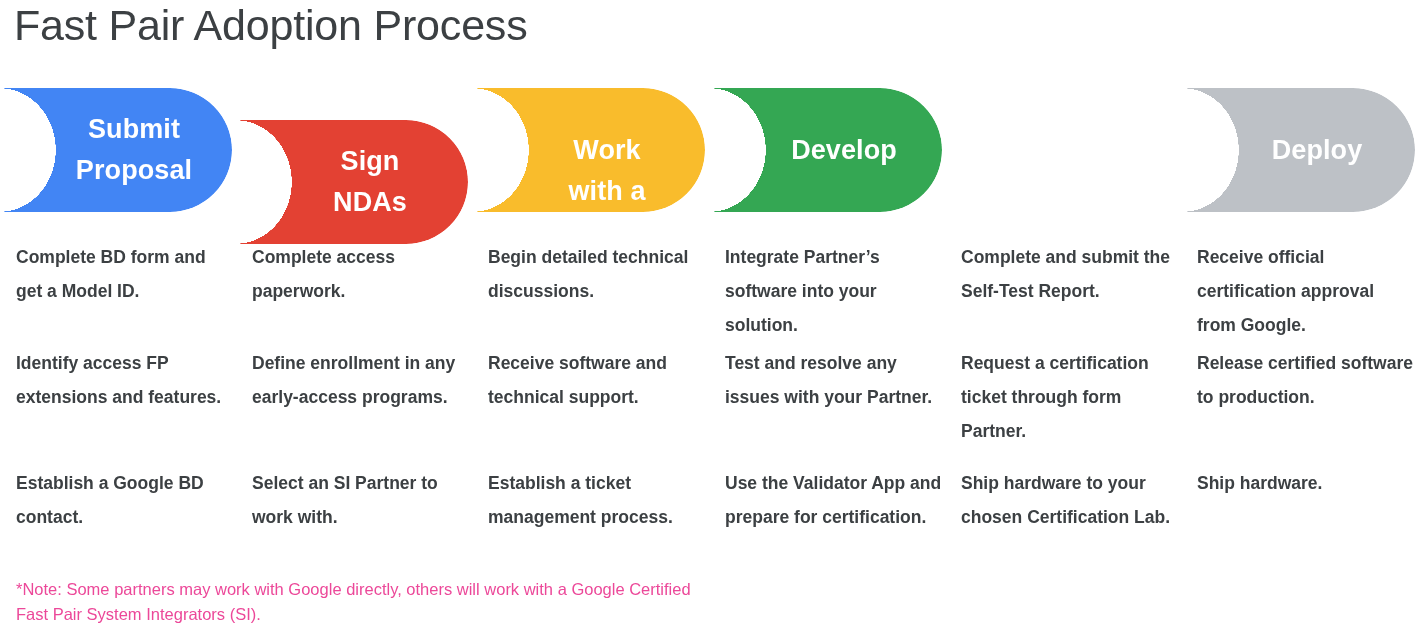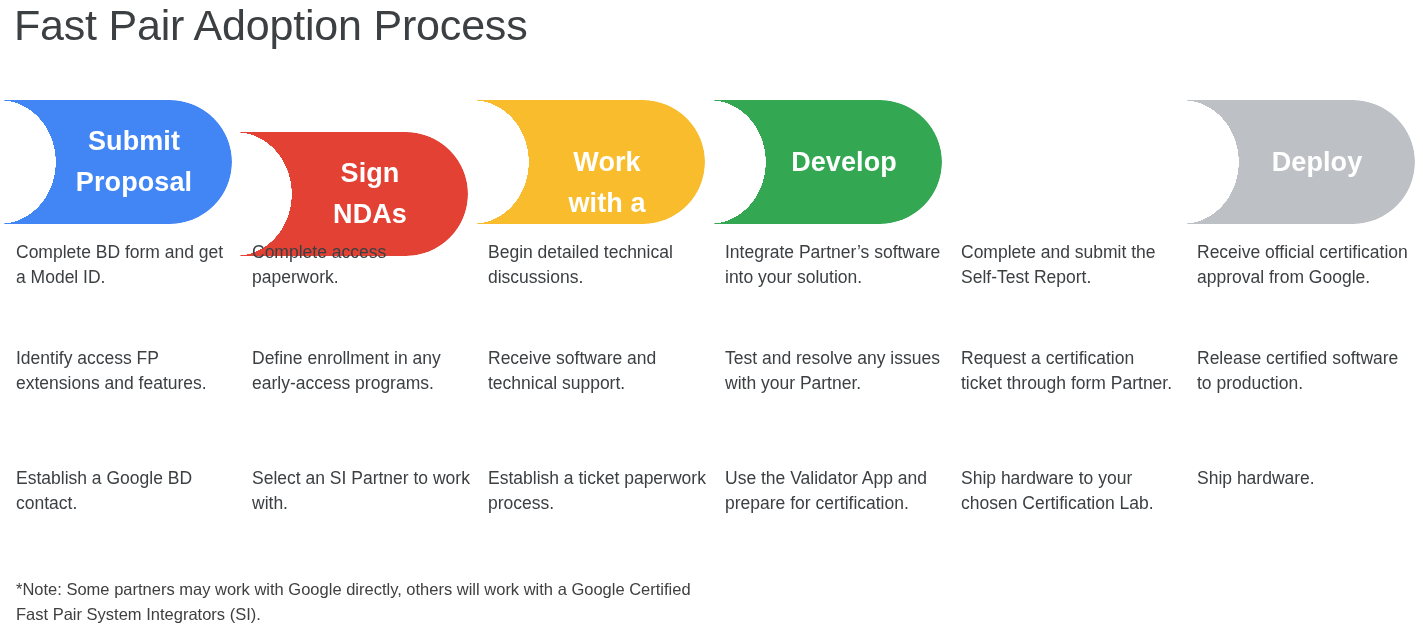--- a/index.html
+++ b/index.html
@@ -26,21 +26,21 @@
     font-weight: 400;
     color: #3c4043;
     letter-spacing: -0.2px;
     white-space: nowrap;
   }
 
   
   #chevron-band {
     position: absolute;
     left: 0;
-    top: 100px;
+    top: 88px;
     width: 1389px;
     height: 124px;
   }
   .chevron {
     position: absolute;
     top: 0;
     height: 124px;
     display: flex;
     align-items: center;
     justify-content: center;
@@ -84,37 +84,37 @@
   .column {
     position: absolute;
     top: 0;
     width: 218px;
   }
   .note-block {
     position: absolute;
     left: 0;
     width: 218px;
     font-size: 17.5px;
-    line-height: 25px;
+    line-height: 34px;
     color: #3c4043;
-    font-weight: 400;
+    font-weight: 700;
   }
   .note-row-0 { top: 0px; }
   .note-row-1 { top: 106px; }
   .note-row-2 { top: 226px; }
 
   
   #footnote {
     position: absolute;
     left: 16px;
     top: 577px;
     width: 700px;
     font-size: 16.5px;
     line-height: 25px;
-    color: #404040;
+    color: #ec4899;
   }
 </style>
 </head>
 <body>
 
 <div id="page-title">Fast Pair Adoption Process</div>
 
 <div id="chevron-band">
     <div class="chevron" style="left: 0px; width: 232px;">
       <div class="chevron-shape" style="background: rgb(66, 133, 244);"></div>
@@ -158,21 +158,21 @@
       <div class="note-block note-row-2">Establish a Google BD contact.</div>
     </div>
     <div class="column" style="left: 252px;">
       <div class="note-block note-row-0">Complete access paperwork.</div>
       <div class="note-block note-row-1">Define enrollment in any early-access programs.</div>
       <div class="note-block note-row-2">Select an SI Partner to work with.</div>
     </div>
     <div class="column" style="left: 488px;">
       <div class="note-block note-row-0">Begin detailed technical discussions.</div>
       <div class="note-block note-row-1">Receive software and technical support.</div>
-      <div class="note-block note-row-2">Establish a ticket paperwork process.</div>
+      <div class="note-block note-row-2">Establish a ticket management process.</div>
     </div>
     <div class="column" style="left: 725px;">
       <div class="note-block note-row-0">Integrate Partner’s software into your solution.</div>
       <div class="note-block note-row-1">Test and resolve any issues with your Partner.</div>
       <div class="note-block note-row-2">Use the Validator App and prepare for certification.</div>
     </div>
     <div class="column" style="left: 961px;">
       <div class="note-block note-row-0">Complete and submit the Self-Test Report.</div>
       <div class="note-block note-row-1">Request a certification ticket through form Partner.</div>
       <div class="note-block note-row-2">Ship hardware to your chosen Certification Lab.</div>

